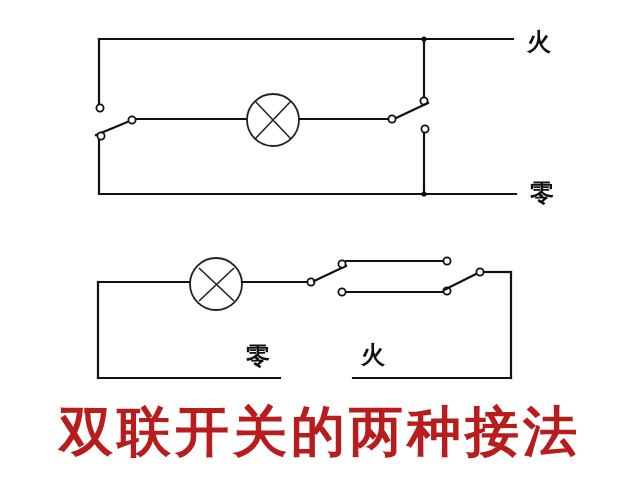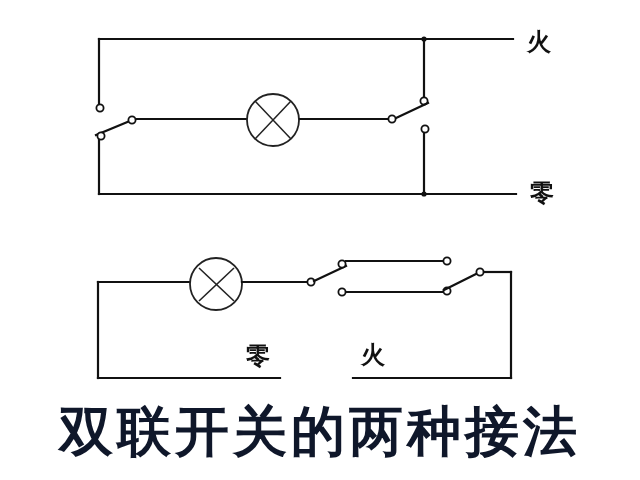--- a/index.html
+++ b/index.html
@@ -5,21 +5,21 @@
     html, body { margin: 0; padding: 0; background: #ffffff; }
     body { width: 640px; height: 480px; position: relative; overflow: hidden; font-family: "DejaVu Sans", sans-serif; }
     svg.diagram { position: absolute; left: 0; top: 0; }
     .wire { stroke: #111; stroke-width: 2.2; fill: none; stroke-linecap: square; }
     .wire-thin { stroke: #222; stroke-width: 1.6; fill: none; }
     .terminal { fill: #fff; stroke: #111; stroke-width: 1.8; }
     .dot { fill: #111; }
     .lamp { fill: #fff; stroke: #222; stroke-width: 1.8; }
     .lamp-x { stroke: #222; stroke-width: 1.5; }
     .label { position: absolute; font-size: 24px; font-weight: bold; color: #111; line-height: 1; }
-    .title { position: absolute; left: 0; top: 405px; width: 640px; text-align: center; font-size: 54px; font-weight: bold; color: #0f172a; letter-spacing: 4px; line-height: 1; }
+    .title { position: absolute; left: 0; top: 405px; width: 640px; text-align: center; font-size: 54px; font-weight: bold; color: #b91c1c; letter-spacing: 4px; line-height: 1; }
   </style>
 </head>
 <body>
 
 <svg class="diagram" width="640" height="480" viewBox="0 0 640 480">
 
   <g>
     <line class="wire" x1="99" y1="39" x2="513" y2="39"></line>
     <circle class="dot" cx="424" cy="39" r="2.6"></circle>
   </g>

